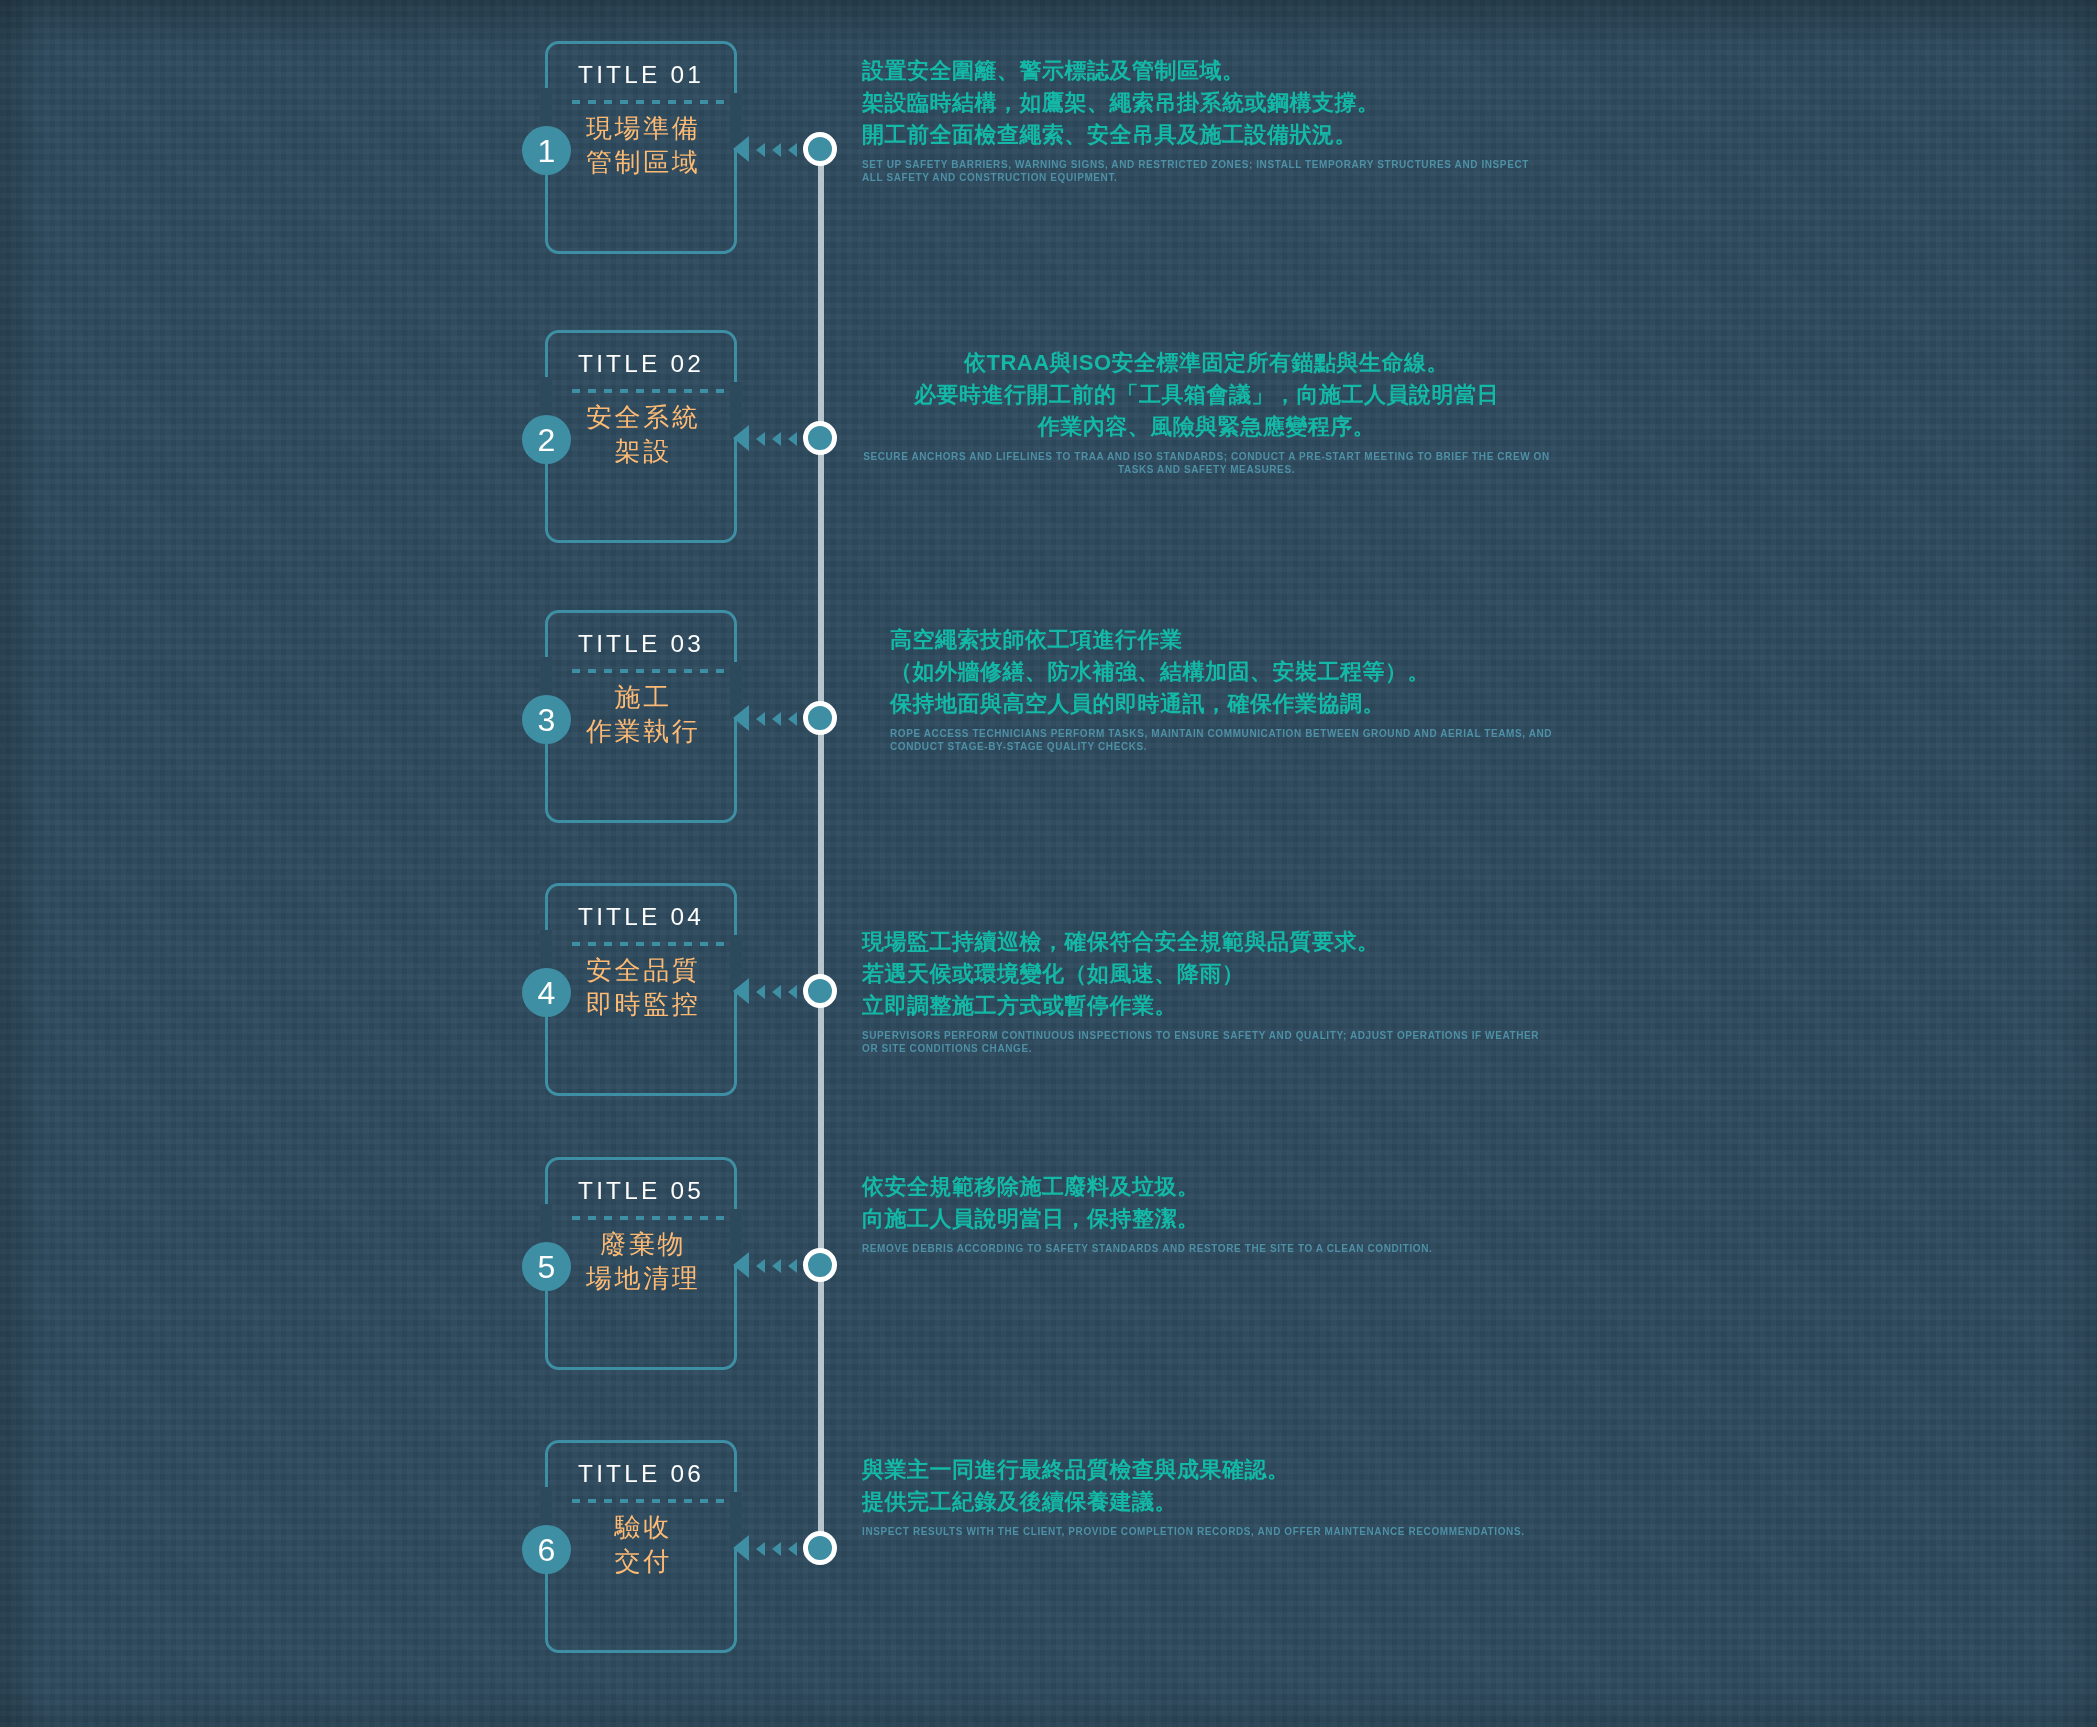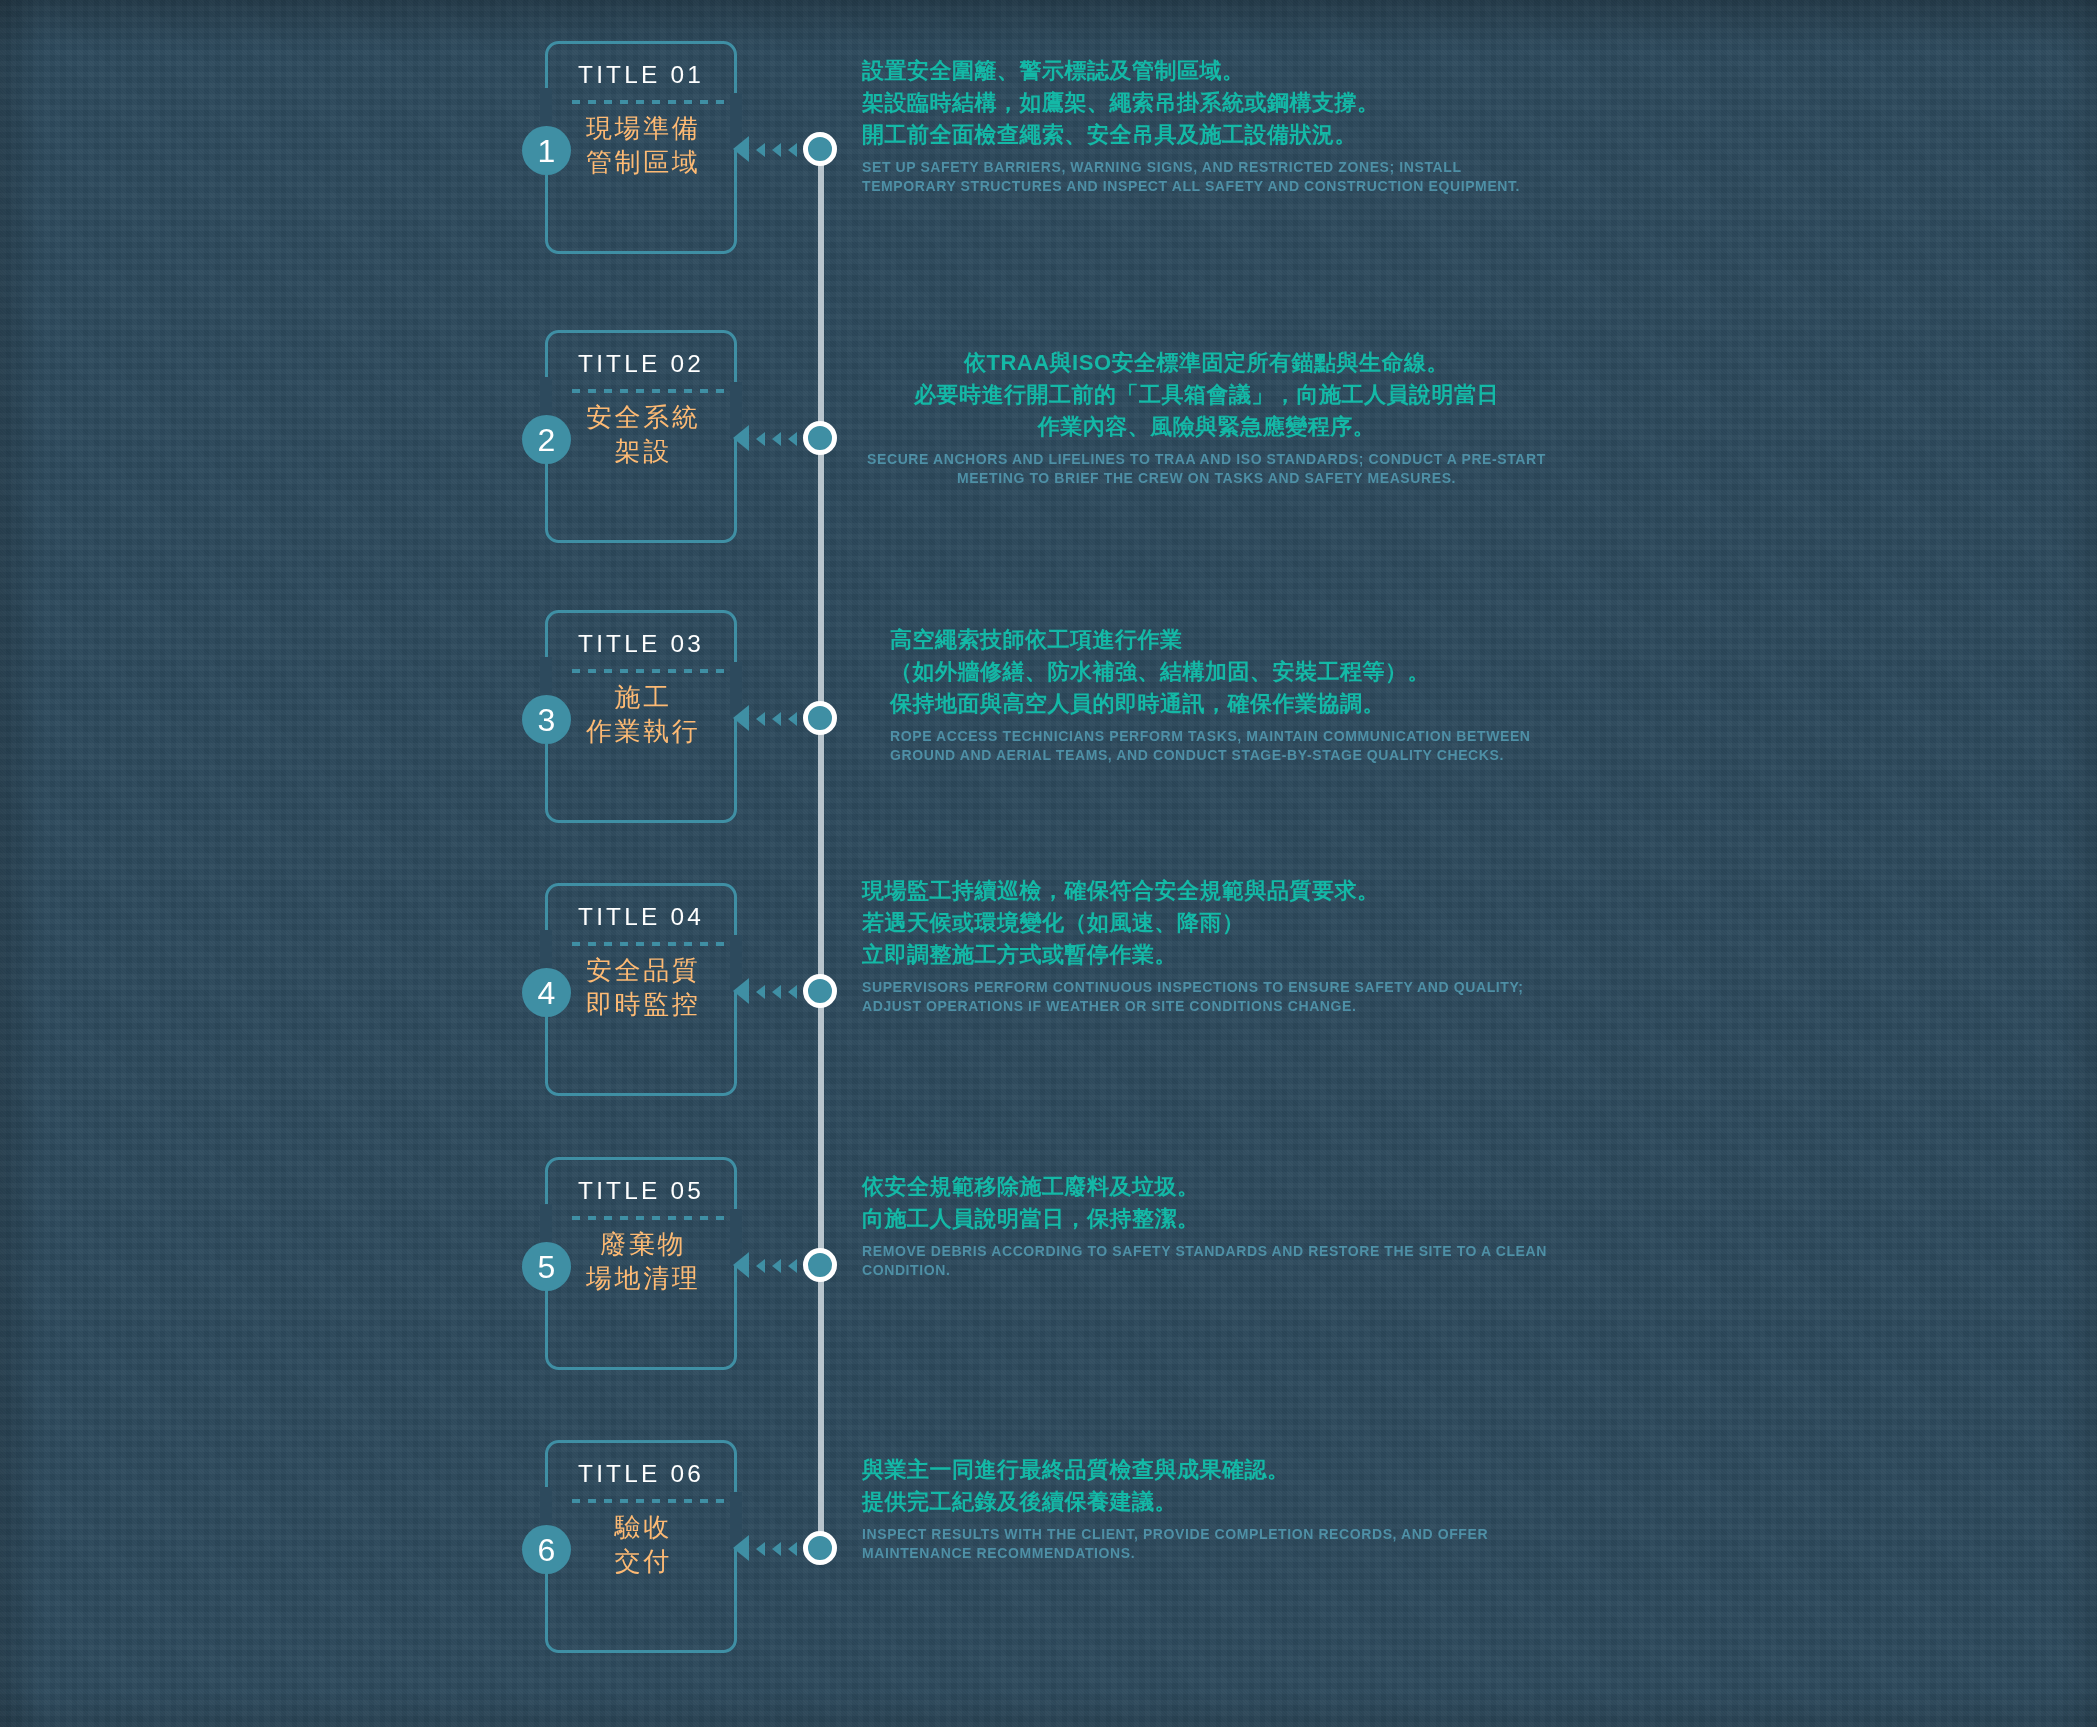--- a/index.html
+++ b/index.html
@@ -103,21 +103,21 @@
 
   
   .content{position:absolute;}
   .cn{
     color:#14b8a6;font-size:22px;line-height:1.45;
     letter-spacing:0.5px;font-weight:700;
   }
   .cn span{display:block;white-space:nowrap;}
   .en{
     margin-top:7.4px;color:#4e90a6;
-    font-size:14px;line-height:1.34;letter-spacing:0.6px;
+    font-size:10px;line-height:1.34;letter-spacing:0.6px;
     font-weight:600;max-width:689px;
   }
 </style>
 </head>
 <body>
 
 <div id="noise"></div>
 <div id="vignette"></div>
 
 <div id="stage">
@@ -234,21 +234,21 @@
         <span>4</span>
       </div>
       <div class="arrows" style="left: 733px; top: 976px; width: 79px;">
         <div class="tri" style="left: 0px;"></div>
         <div class="tri sm" style="left: 23px;"></div>
         <div class="tri sm" style="left: 39px;"></div>
         <div class="tri sm" style="left: 55px;"></div>
         <div class="tri sm" style="left: 71px;"></div>
       </div>
       <div class="node" style="left: 803px; top: 974px;"></div>
-      <div class="content" style="left: 862px; top: 875px;">
+      <div class="content" style="left: 862px; top: 926px;">
         <div class="cn">
           <span>現場監工持續巡檢，確保符合安全規範與品質要求。</span>
           <span>若遇天候或環境變化（如風速、降雨）</span>
           <span>立即調整施工方式或暫停作業。</span>
         </div>
         <div class="en">SUPERVISORS PERFORM CONTINUOUS INSPECTIONS TO ENSURE SAFETY AND QUALITY; ADJUST OPERATIONS IF WEATHER OR SITE CONDITIONS CHANGE.</div>
       </div>
     </div>
     <div class="row" style="top: 0px;">
       <div class="card" style="top: 1157px;">

